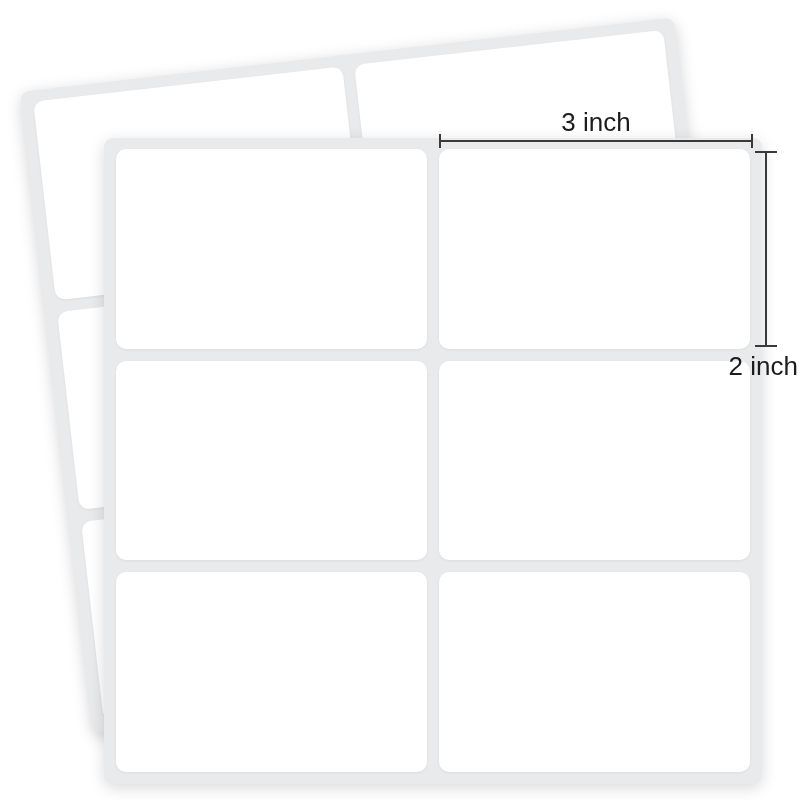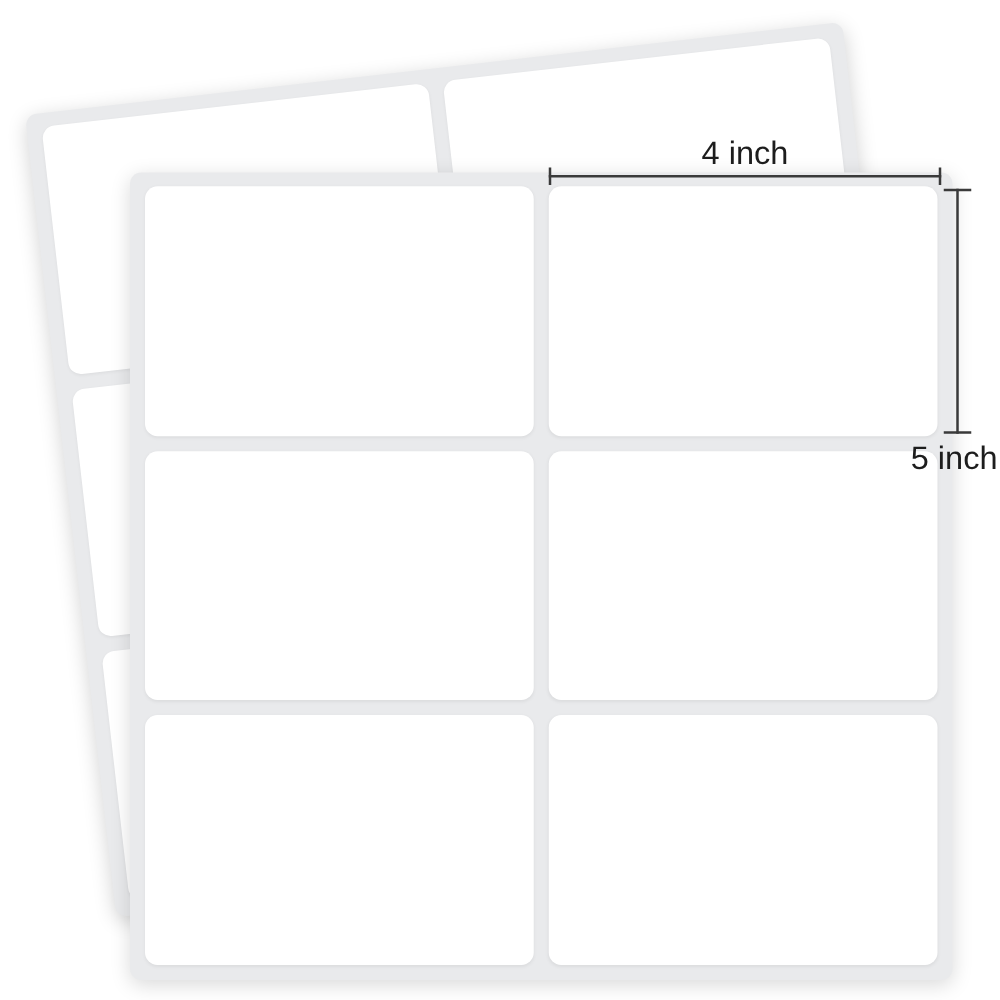--- a/index.html
+++ b/index.html
@@ -119,21 +119,21 @@
       <div class="cell"></div>
       <div class="cell"></div>
       <div class="cell"></div>
       <div class="cell"></div>
     </div>
 
   <div class="dim-line-h">
     <span class="tick tick-left"></span>
     <span class="tick tick-right"></span>
   </div>
-  <div class="dim-label-w">4 inch</div>
+  <div class="dim-label-w">3 inch</div>
 
   <div class="dim-line-v">
     <span class="cap cap-top"></span>
     <span class="cap cap-bottom"></span>
   </div>
-  <div class="dim-label-h">5 inch</div>
+  <div class="dim-label-h">2 inch</div>
 
 </div>
 
 </body></html>

